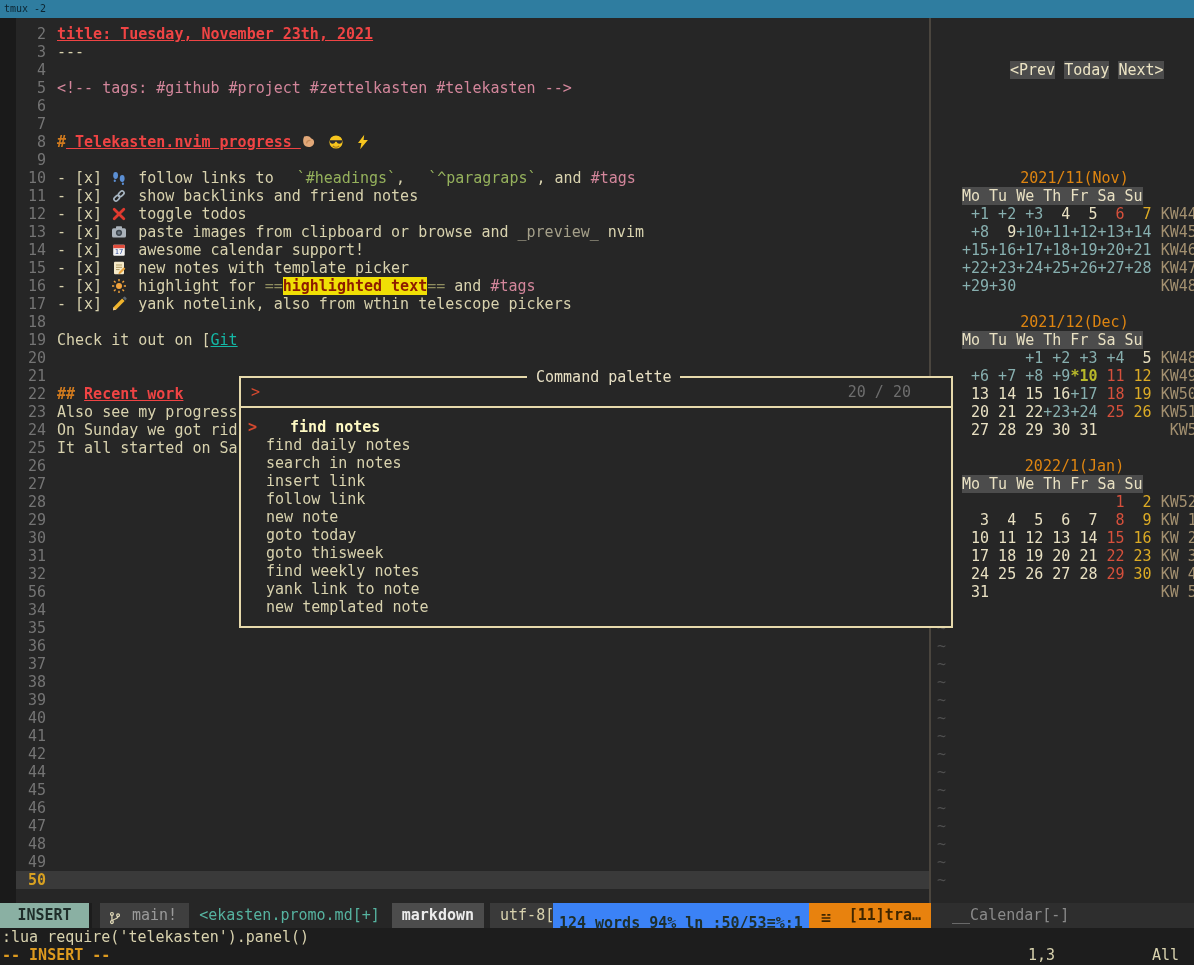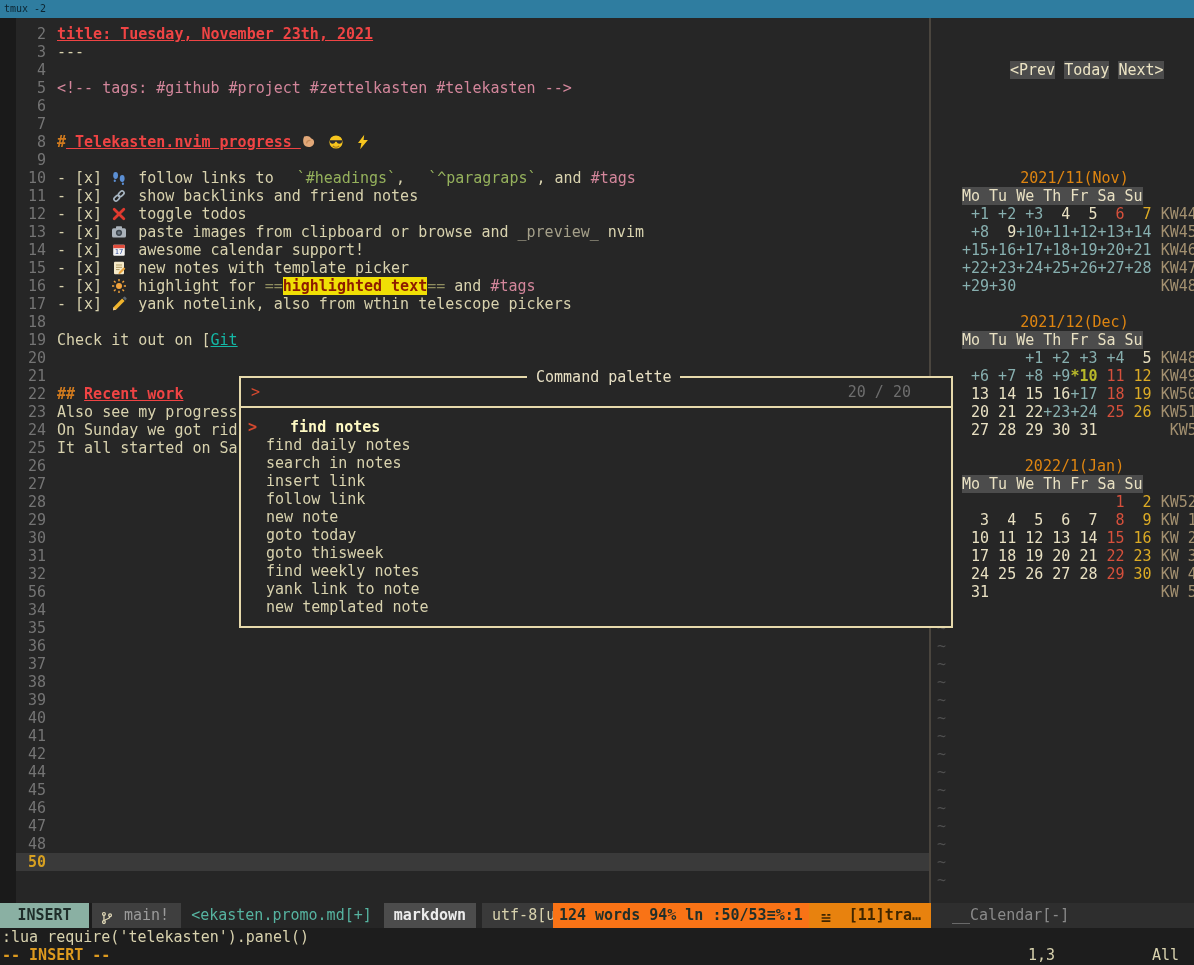--- a/index.html
+++ b/index.html
@@ -59,26 +59,26 @@
   .palette-list{padding:10px 0 0 7px;}
   .pitem{height:18px;white-space:pre;}
   .pitem .mk{color:#d5492f;font-weight:bold;}
   .pitem .lb{color:#d8d2ae;}
   .pitem.sel .lb{color:#fef9c3;font-weight:bold;margin-left:24px;}
   
   .statusline{position:absolute;left:0;top:903px;width:100%;height:25px;background:#262626;
     display:flex;align-items:stretch;line-height:25px;}
   .sl-mode{flex:none;width:89px;text-align:center;background:#8ab0a3;color:#1f2e2a;font-weight:bold;}
   .sl-gap{flex:none;width:3px;background:#1c1c1c;}
-  .sl-branch{flex:none;background:#3f3f3f;padding:0 12px 0 8px;color:#9a9a9a;display:flex;align-items:center;gap:6px;}
+  .sl-branch{flex:none;background:#3f3f3f;padding:0 12px 0 8px;color:#9a9a9a;display:flex;align-items:center;gap:6px;margin-left:8px;}
   .sl-left{flex:1 1 auto;min-width:0;display:flex;overflow:hidden;}
   .sl-file{flex:none;color:#56b3a0;margin-left:10px;}
   .sl-ft{flex:none;background:#4c4c4c;color:#ececec;font-weight:bold;padding:0 10px;margin-left:12px;}
   .sl-enc{flex:none;background:#3a3a3a;color:#d8d2ae;padding:0 10px;margin-left:6px;}
-  .sl-stats{flex:none;background:#f97316;color:#1f2f2a;padding:0 6px;white-space:pre;font-weight:600;}
+  .sl-stats{flex:none;background:#3b82f6;color:#1f2f2a;padding:8px 6px;white-space:pre;font-weight:600;}
   .sl-tabs{flex:none;background:#e8820e;color:#3f2600;padding:0 10px;display:flex;align-items:center;gap:12px;font-weight:bold;}
   .sl-cal{flex:none;width:263px;background:#2e2e2e;color:#8a8a8a;padding-left:21px;box-sizing:border-box;}
   
   .cmdline{position:absolute;left:0;top:928px;width:100%;height:18px;background:#1d1d1d;padding-left:2px;
     white-space:pre;box-sizing:border-box;color:#d8d2ae;}
   .modeline{position:absolute;left:0;top:946px;width:100%;height:19px;background:#1d1d1d;line-height:19px;}
   .ml-mode{position:absolute;left:2px;color:#dd9a1f;font-weight:bold;}
   .ml-pos{position:absolute;left:1028px;color:#d8d2ae;}
   .ml-scroll{position:absolute;left:1152px;color:#d8d2ae;}
 </style>
@@ -179,20 +179,21 @@
           <div class="eline"><span class="ln">38</span><span class="lt"></span></div>
           <div class="eline"><span class="ln">39</span><span class="lt"></span></div>
           <div class="eline"><span class="ln">40</span><span class="lt"></span></div>
           <div class="eline"><span class="ln">41</span><span class="lt"></span></div>
           <div class="eline"><span class="ln">42</span><span class="lt"></span></div>
           <div class="eline"><span class="ln">44</span><span class="lt"></span></div>
           <div class="eline"><span class="ln">45</span><span class="lt"></span></div>
           <div class="eline"><span class="ln">46</span><span class="lt"></span></div>
           <div class="eline"><span class="ln">47</span><span class="lt"></span></div>
           <div class="eline"><span class="ln">48</span><span class="lt"></span></div>
+          <div class="eline"><span class="ln">49</span><span class="lt"></span></div>
           <div class="eline cursor"><span class="ln">50</span><span class="lt"></span></div>
         </div>
     </div>
 
     <div class="vsep"></div>
 
     <div class="calendar-pane">
       <div class="cal-content">
         <div class="cal-row cal-nav" id="cal-nav"><span class="cal-btn">&lt;Prev</span> <span class="cal-btn">Today</span> <span class="cal-btn">Next&gt;</span></div>
         <div class="cal-row"></div>

